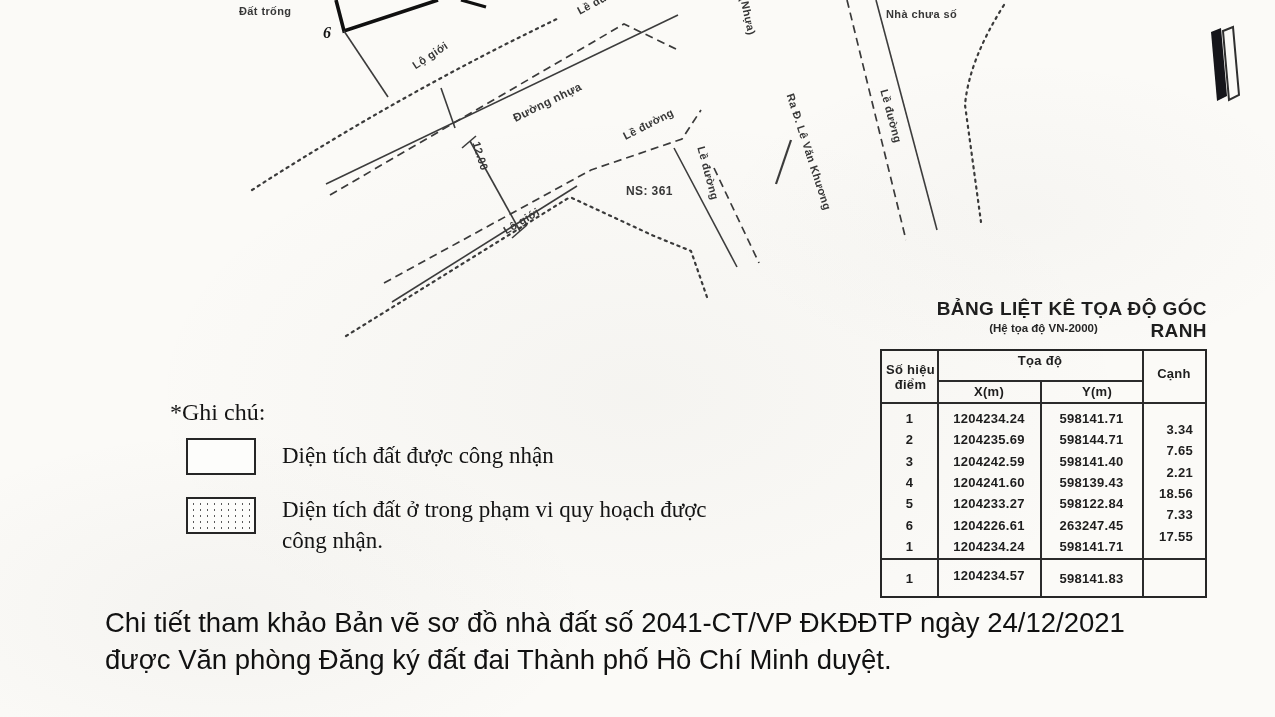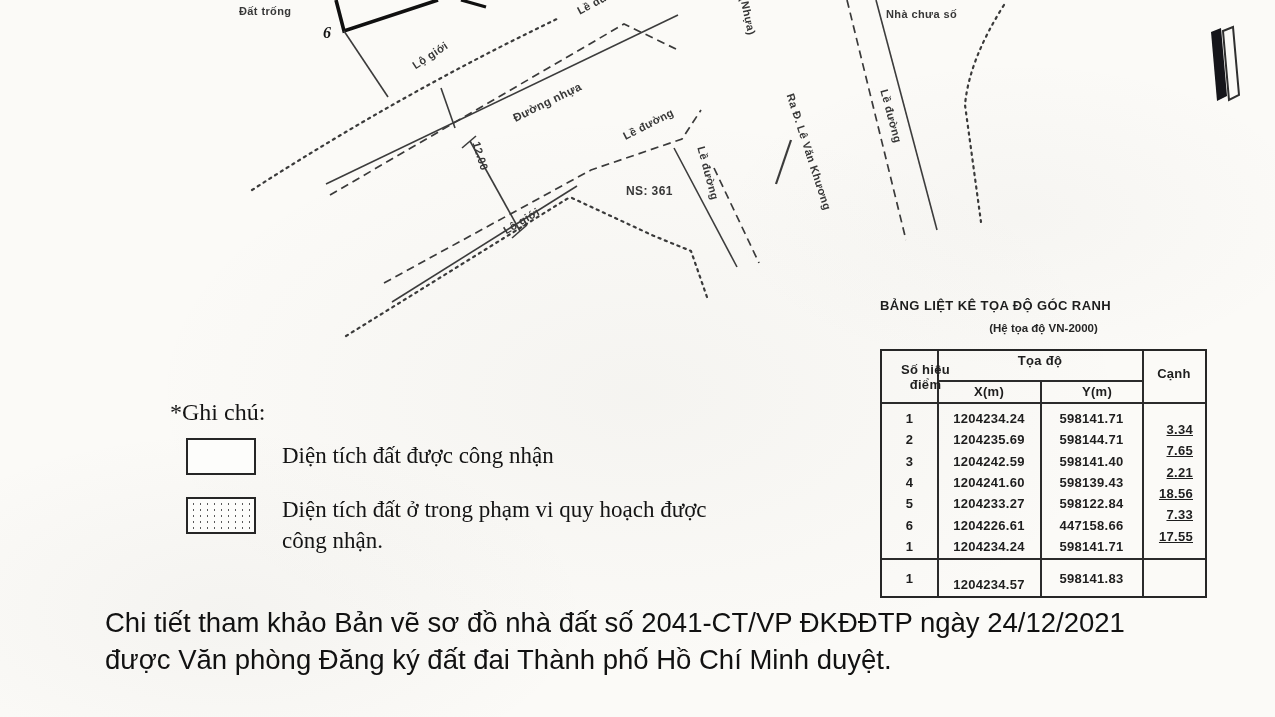--- a/index.html
+++ b/index.html
@@ -30,22 +30,22 @@
   .swatch.dotted{
     background-image:radial-gradient(#5a5a5a .9px, transparent 1.1px);
     background-size:7px 6px;background-position:2px 2px;background-color:#fdfdfb;
   }
   .legend-text{
     position:absolute;font-family:"Liberation Serif","DejaVu Serif",serif;
     font-size:23px;color:#141414;line-height:31px;
   }
   
   .tbl-title{
-    position:absolute;left:880px;top:298px;width:327px;text-align:left;
-    font-size:13px;font-weight:700;letter-spacing:.4px;color:#1e1e1e;
+    position:absolute;left:880px;top:298px;width:327px;text-align:right;
+    font-size:19px;font-weight:700;letter-spacing:.4px;color:#1e1e1e;
   }
   .tbl-subtitle{
     position:absolute;left:880px;top:322px;width:327px;text-align:center;
     font-size:11.5px;font-weight:700;color:#262626;
   }
   #coord-table{
     position:absolute;left:880px;top:349px;width:327px;height:249px;
     border:2px solid #262626;box-sizing:border-box;font-size:13px;font-weight:600;
     letter-spacing:.3px;color:#1e1e1e;
   }
@@ -130,21 +130,21 @@
 
   <div id="coord-table">
 
     <div class="vline" style="left:55px;top:0;width:1.6px;height:245px;"></div>
     <div class="vline" style="left:158px;top:29px;width:1.6px;height:216px;"></div>
     <div class="vline" style="left:260px;top:0;width:1.6px;height:245px;"></div>
     <div class="hline" style="left:55px;top:29px;width:206px;height:1.6px;"></div>
     <div class="hline" style="left:0;top:51px;width:323px;height:1.8px;"></div>
     <div class="hline" style="left:0;top:207px;width:323px;height:1.8px;"></div>
 
-    <div class="cell" style="left:16px;top:0;width:55px;height:51px;line-height:15px;border-radius:7px;">Số hiệu điểm</div>
+    <div class="cell" style="left:1px;top:0;width:55px;height:51px;line-height:15px;border-radius:7px;">Số hiệu điểm</div>
     <div class="cell" style="left:56px;top:0;width:204px;height:18px;">Tọa độ</div>
     <div class="cell" style="left:56px;top:29px;width:102px;height:22px;">X(m)</div>
     <div class="cell" style="left:159px;top:29px;width:112px;height:22px;">Y(m)</div>
     <div class="cell" style="left:261px;top:0;width:62px;height:44px;">Cạnh</div>
 
     <div class="colstack" style="left:0;top:57px;width:55px;">
       <span>1</span>
       <span>2</span>
       <span>3</span>
       <span>4</span>
@@ -160,34 +160,34 @@
       <span>1204233.27</span>
       <span>1204226.61</span>
       <span>1204234.24</span>
     </div>
     <div class="colstack" style="left:159px;top:57px;width:101px;">
       <span>598141.71</span>
       <span>598144.71</span>
       <span>598141.40</span>
       <span>598139.43</span>
       <span>598122.84</span>
-      <span>447158.66</span>
+      <span>263247.45</span>
       <span>598141.71</span>
     </div>
-    <div class="colstack edges" style="left:261px;top:68px;width:62px;text-decoration:underline;">
+    <div class="colstack edges" style="left:261px;top:68px;width:62px;">
       <span>3.34</span>
       <span>7.65</span>
       <span>2.21</span>
       <span>18.56</span>
       <span>7.33</span>
       <span>17.55</span>
     </div>
 
     <div class="cell" style="left:0;top:209px;width:55px;height:36px;">1</div>
-    <div class="cell" style="left:56px;top:209px;width:102px;height:31px;margin-top:9px;">1204234.57</div>
+    <div class="cell" style="left:56px;top:209px;width:102px;height:31px;">1204234.57</div>
     <div class="cell" style="left:159px;top:209px;width:101px;height:36px;">598141.83</div>
   </div>
 
   <div class="footer">
     <span>Chi tiết tham khảo Bản vẽ sơ đồ nhà đất số 2041-CT/VP ĐKĐĐTP ngày 24/12/2021</span><br>
     <span>được Văn phòng Đăng ký đất đai Thành phố Hồ Chí Minh duyệt.</span>
   </div>
 
 </div>
 

